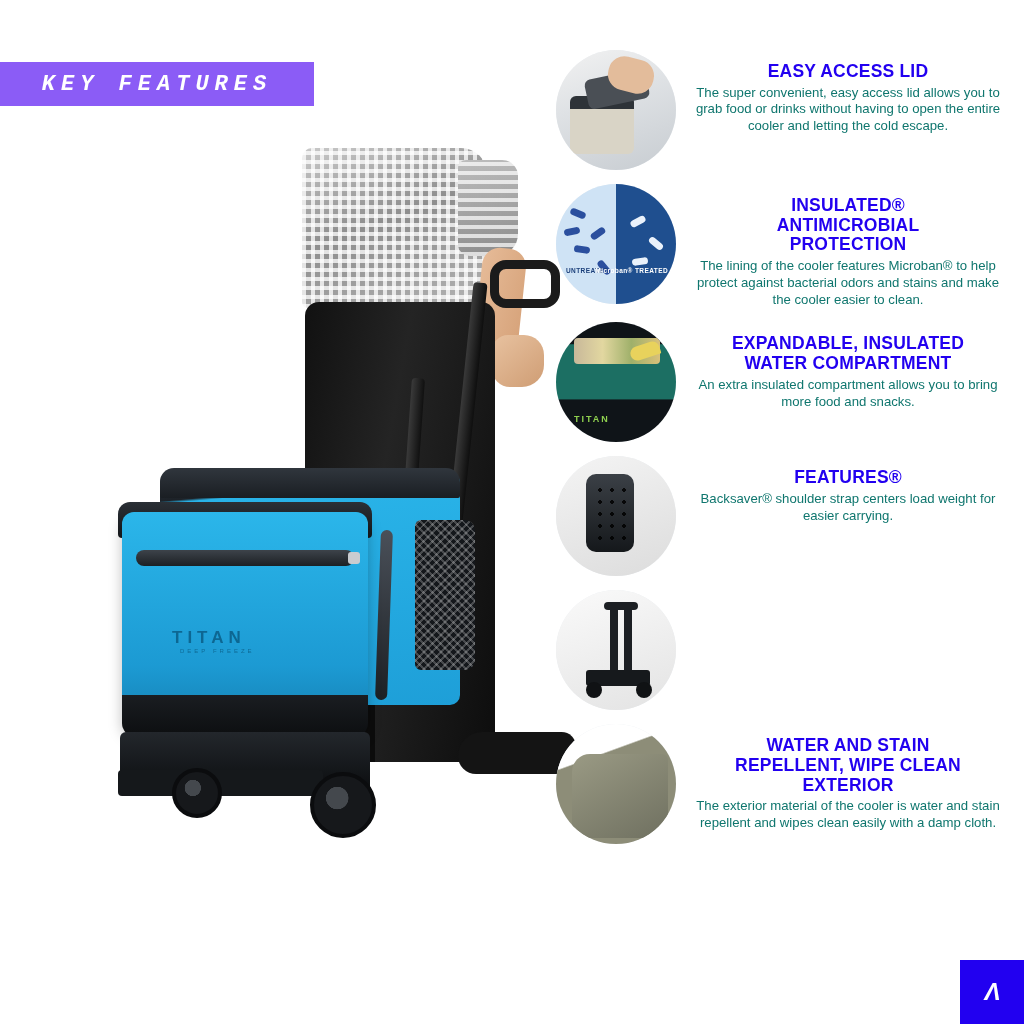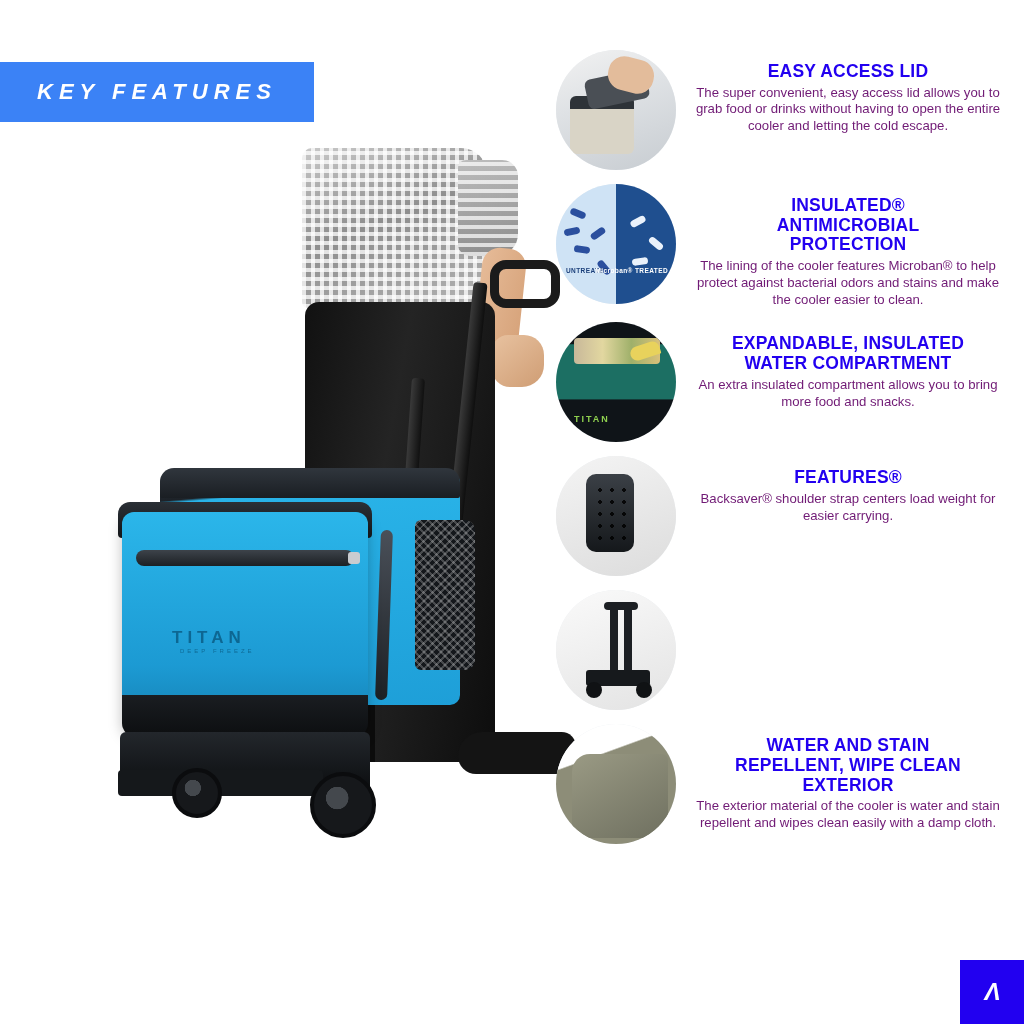--- a/index.html
+++ b/index.html
@@ -14,25 +14,26 @@
     overflow: hidden;
     position: relative;
   }
 
   
   .key-features-badge {
     position: absolute;
     left: 0;
     top: 62px;
     width: 314px;
-    height: 60px;
-    background: #3b82f6;
+    height: 44px;
+    background: #8b5cf6;
     display: flex;
     align-items: center;
     justify-content: center;
+    font-family: Liberation Mono, monospace;
   }
   .key-features-badge span {
     color: #ffffff;
     font-size: 22px;
     font-style: italic;
     font-weight: bold;
     letter-spacing: 6px;
   }
 
   
@@ -312,21 +313,21 @@
   .feature-text { padding-top: 12px; }
   .feature-title {
     color: #2200f0;
     font-size: 17.5px;
     font-weight: bold;
     line-height: 1.12;
     letter-spacing: .2px;
     margin: 0 0 3px 0;
   }
   .feature-body {
-    color: #701a75;
+    color: #0f766e;
     font-size: 13.2px;
     line-height: 1.28;
     margin: 0;
   }
 
   
   .t-lid {
     position: absolute; inset: 0;
     background: linear-gradient(160deg, #f2f2f2 0%, #dfe2e5 40%, #c7ccd1 100%);
   }

